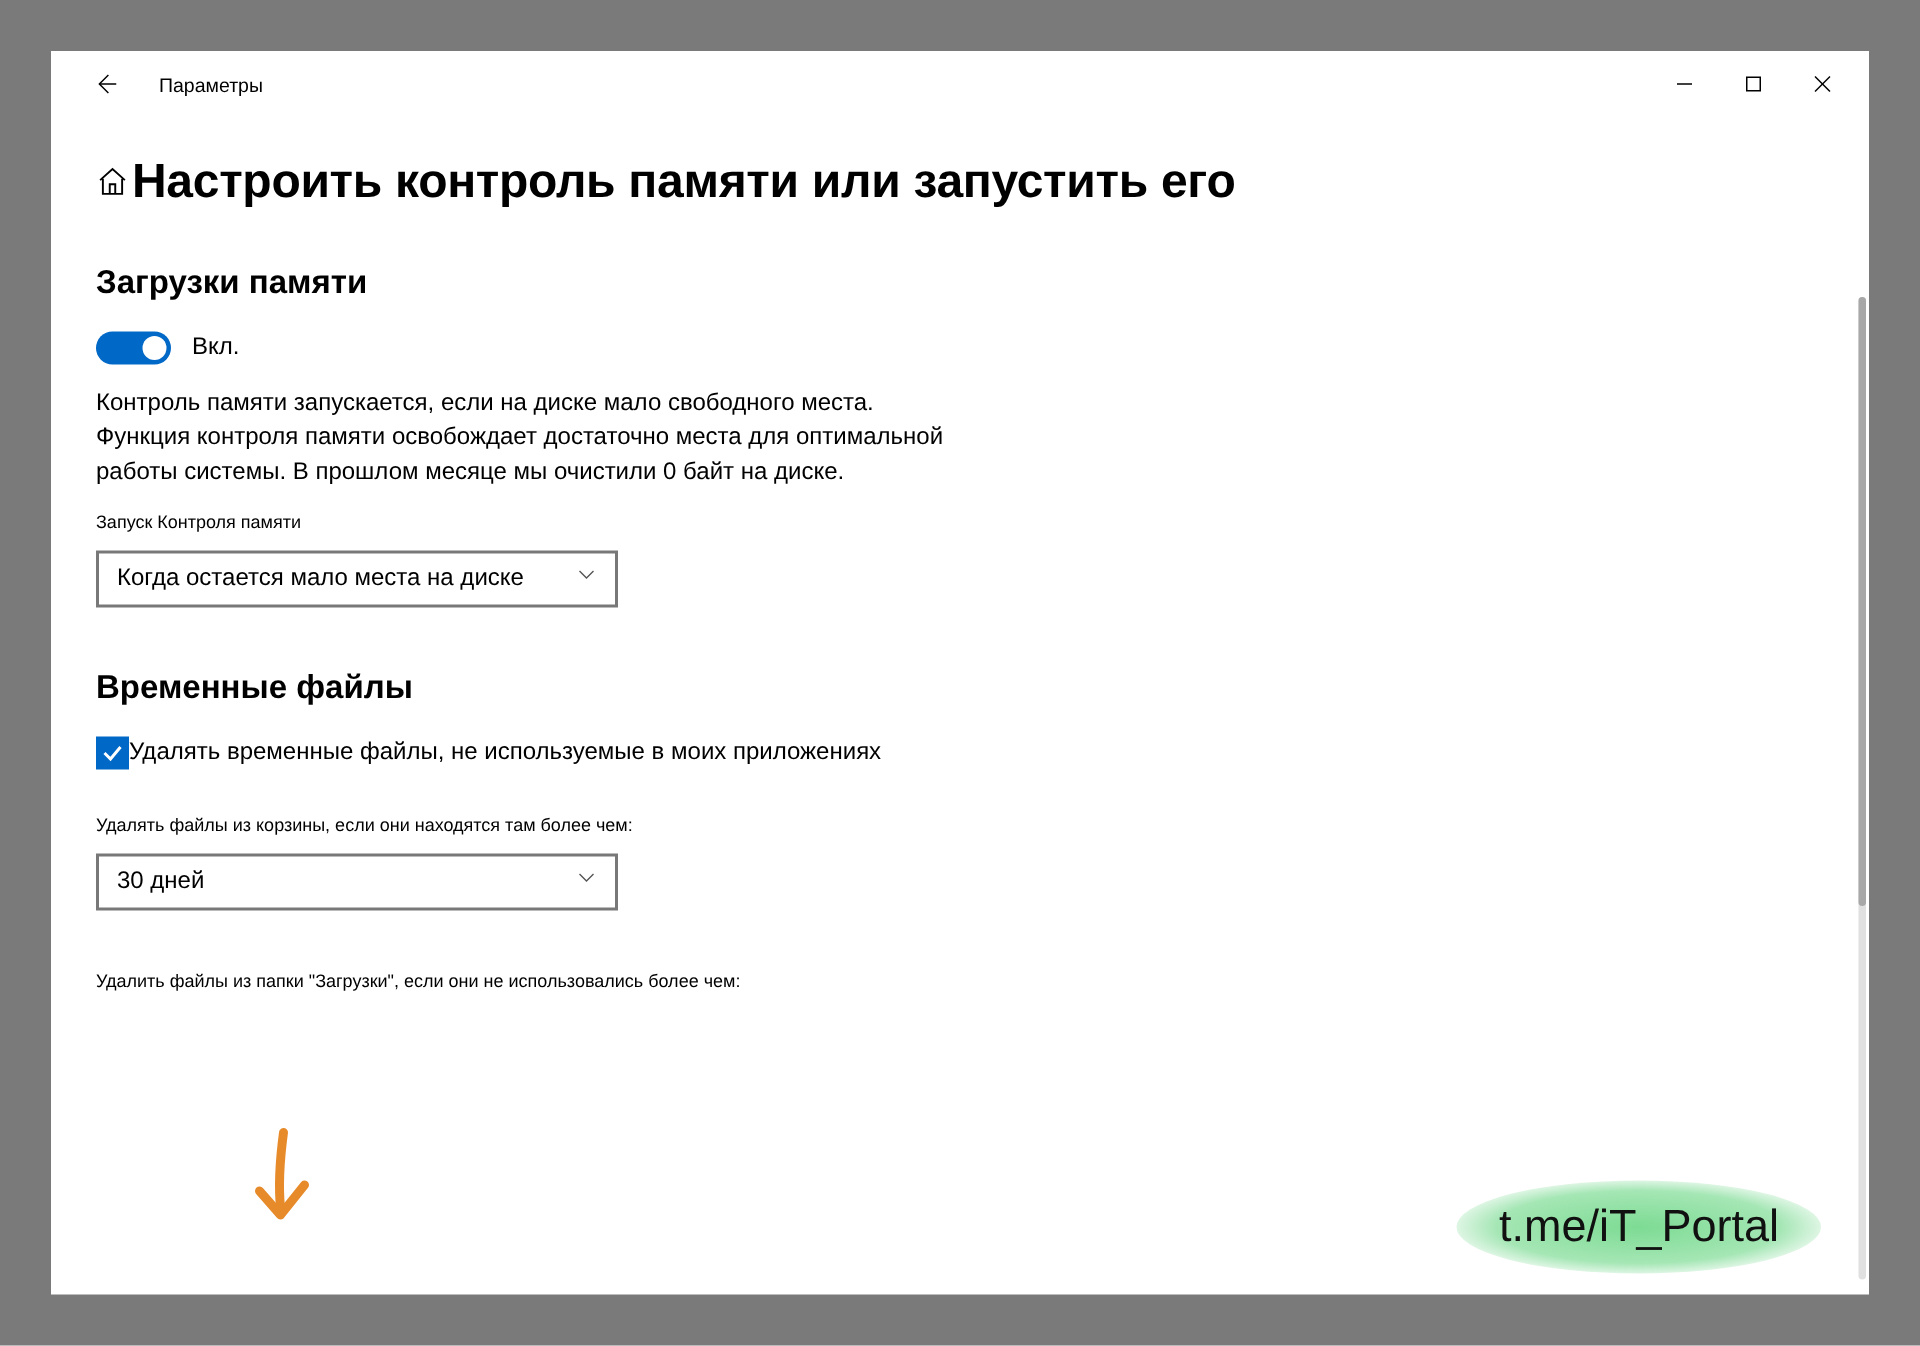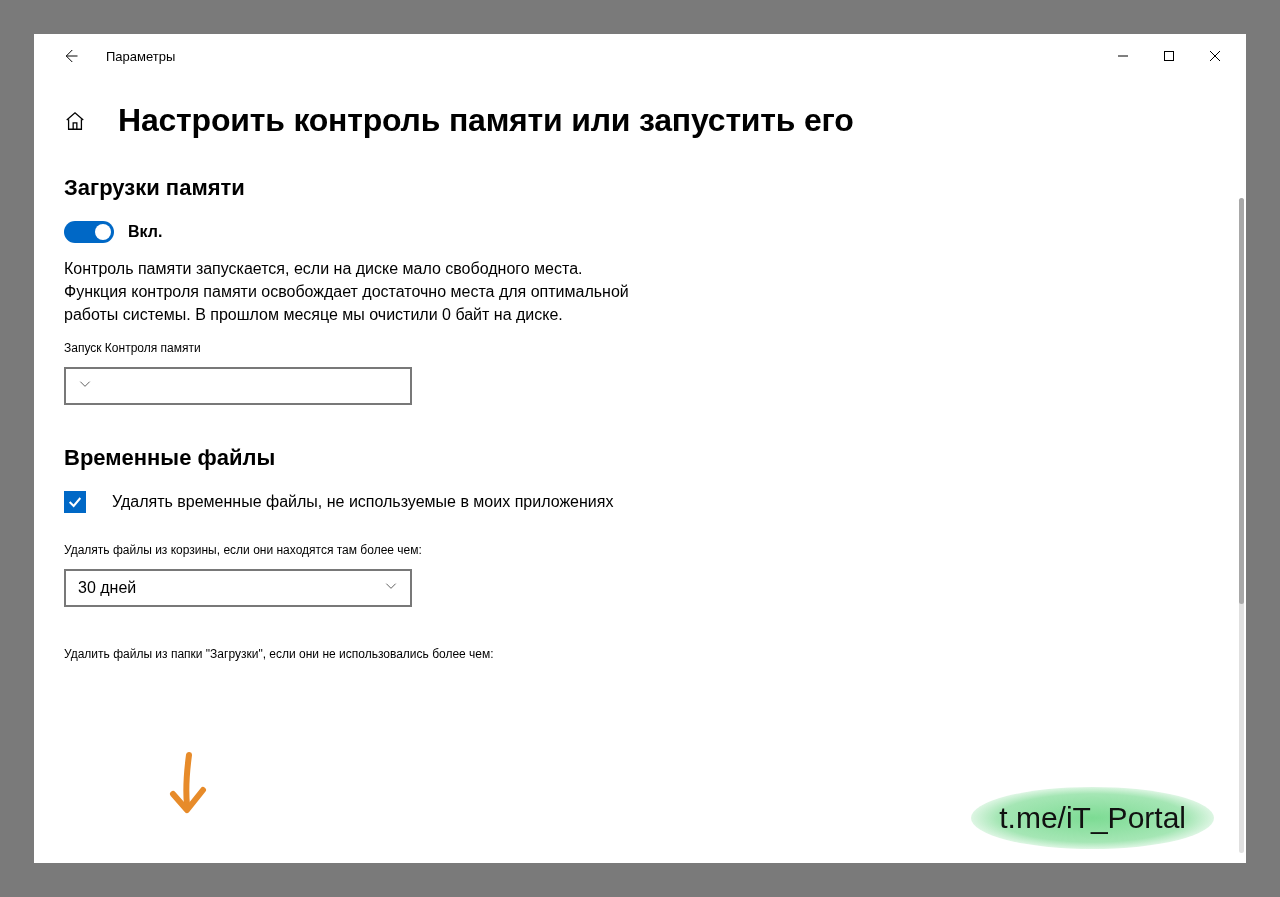--- a/index.html
+++ b/index.html
@@ -49,21 +49,21 @@
   }
   .content {
     flex: 1;
     padding: 24px 30px 0 30px;
     position: relative;
     overflow: hidden;
   }
   .page-header {
     display: flex;
     align-items: center;
-    gap: 32px;
+    gap: 2px;
     margin-bottom: 36px;
   }
   .home-icon {
     width: 22px; height: 22px;
     display: flex; align-items: center; justify-content: center;
   }
   .page-title {
     font-size: 32px;
     font-weight: 600;
     letter-spacing: -0.2px;
@@ -71,21 +71,20 @@
   .section-heading {
     font-size: 22px;
     font-weight: 600;
     margin-bottom: 20px;
   }
   .toggle-row {
     display: flex;
     align-items: center;
     gap: 14px;
     margin-bottom: 14px;
-    font-weight: bold;
   }
   .toggle {
     width: 50px; height: 22px;
     background: #0068c6;
     border-radius: 11px;
     position: relative;
     cursor: pointer;
   }
   .toggle-knob {
     position: absolute;
@@ -117,21 +116,21 @@
     cursor: pointer;
     margin-bottom: 40px;
   }
   .dropdown .chev {
     color: #444;
   }
   .section2 { margin-top: 36px; }
   .checkbox-row {
     display: flex;
     align-items: center;
-    gap: 26px;
+    gap: 0;
     margin-bottom: 30px;
   }
   .checkbox {
     width: 22px; height: 22px;
     background: #0068c6;
     display: flex; align-items: center; justify-content: center;
     cursor: pointer;
   }
   .checkbox svg { stroke: #fff; }
   .cb-label { font-size: 16px; }
@@ -224,20 +223,21 @@
       <div class="toggle">
         <div class="toggle-knob"></div>
       </div>
       <span class="toggle-label">Вкл.</span>
     </div>
 
     <p class="desc">Контроль памяти запускается, если на диске мало свободного места. Функция контроля памяти освобождает достаточно места для оптимальной работы системы. В прошлом месяце мы очистили 0 байт на диске.</p>
 
     <div class="field-label">Запуск Контроля памяти</div>
     <div class="dropdown">
+      <span>Когда остается мало места на диске</span>
       <span class="chev">
         <svg width="14" height="14" viewBox="0 0 24 24" fill="none" stroke="#555" stroke-width="1.6">
             <path d="M4 8 L12 16 L20 8"></path>
           </svg>
       </span>
     </div>
 
     <div class="section2">
       <h2 class="section-heading">Временные файлы</h2>
 

